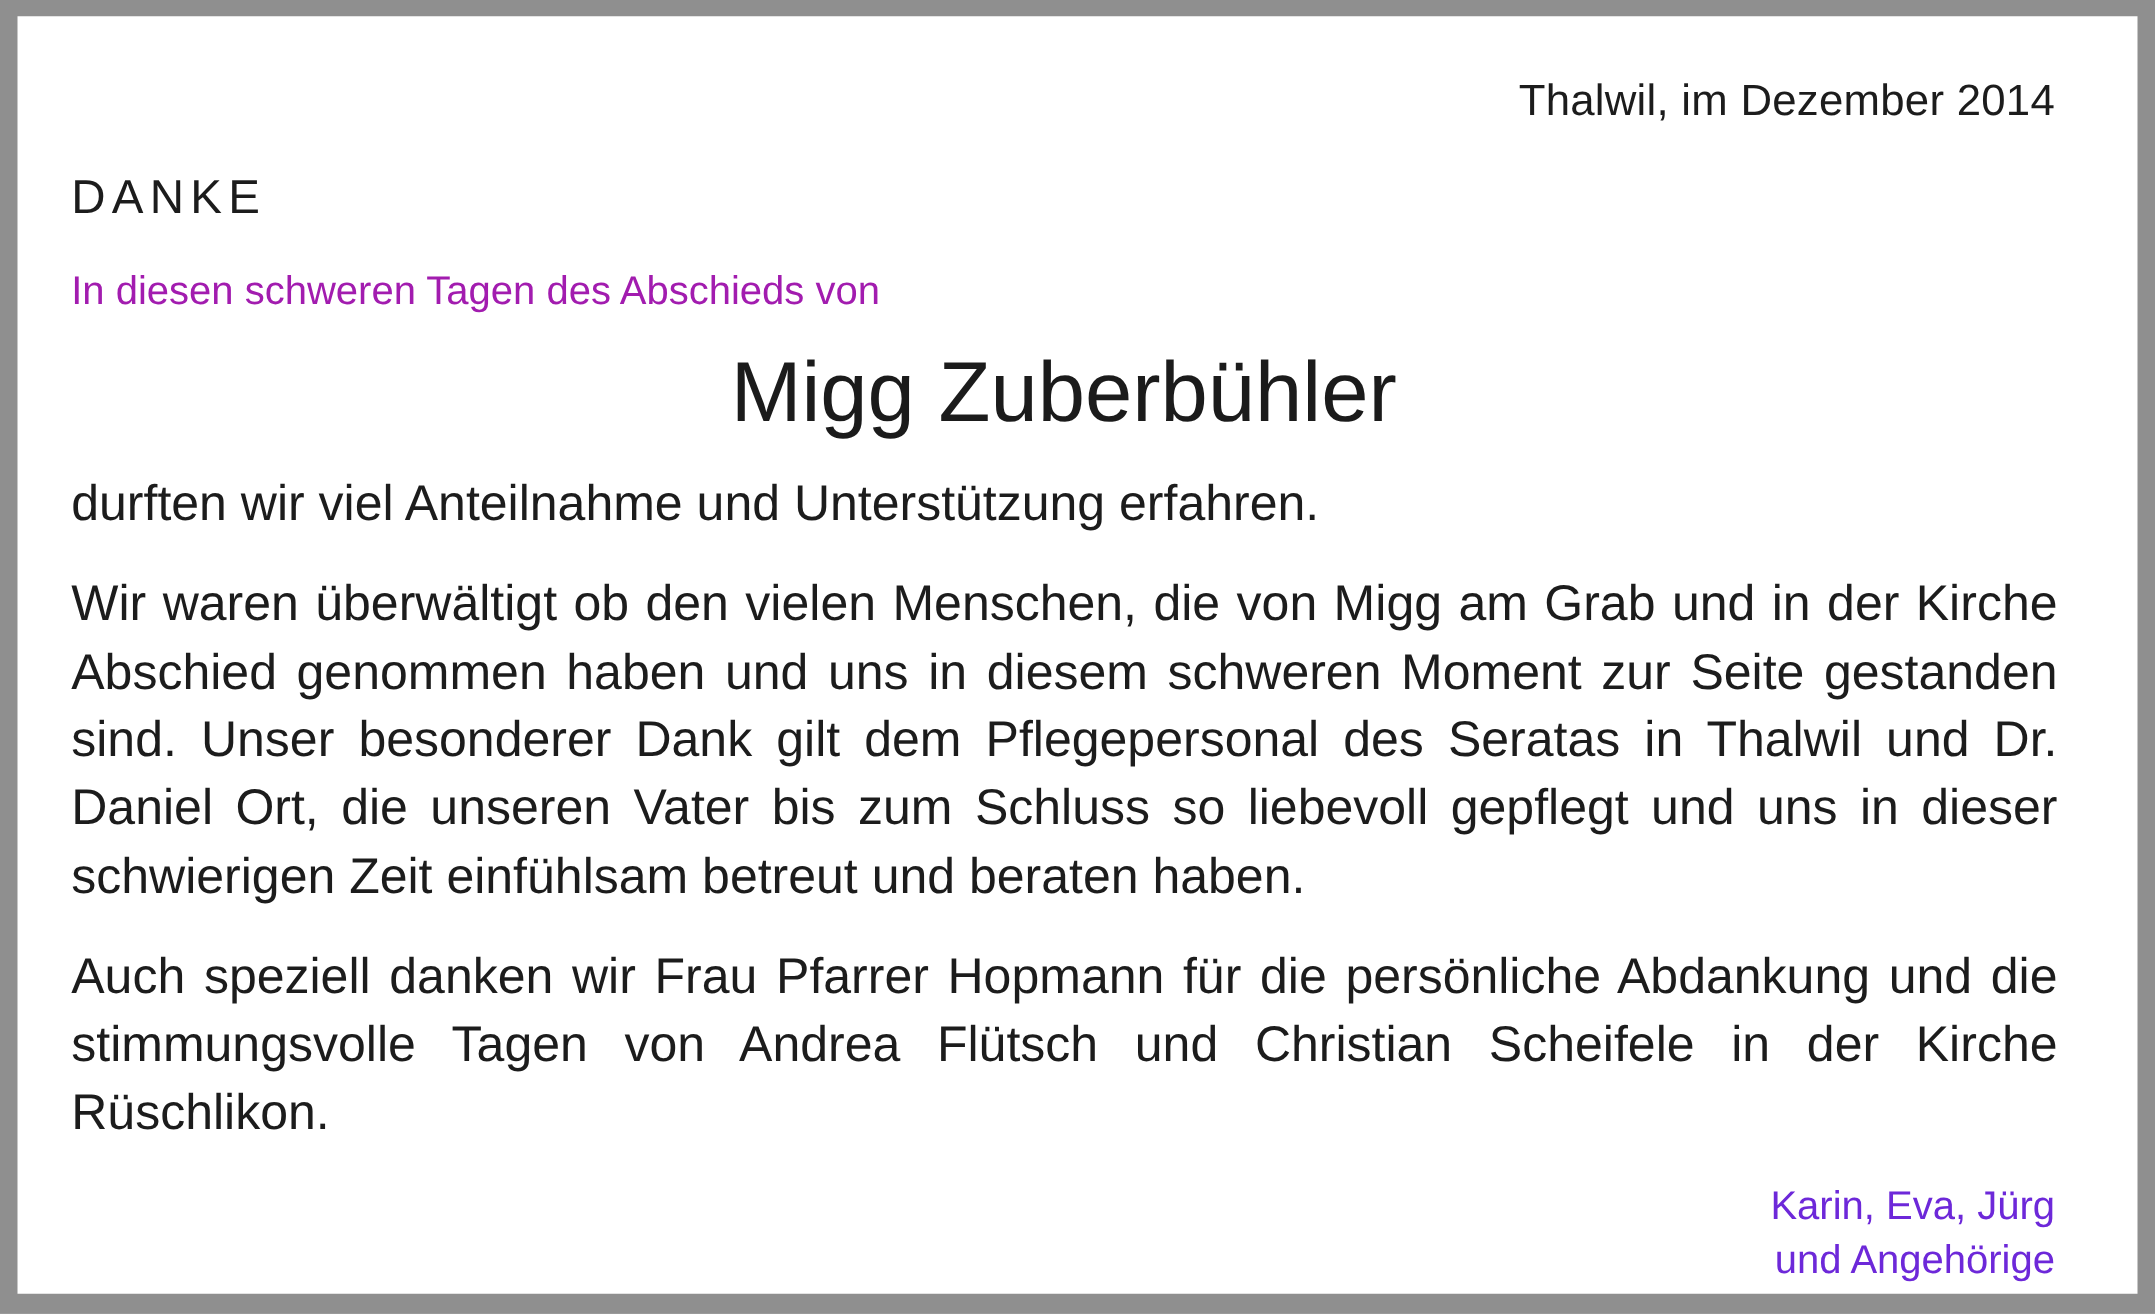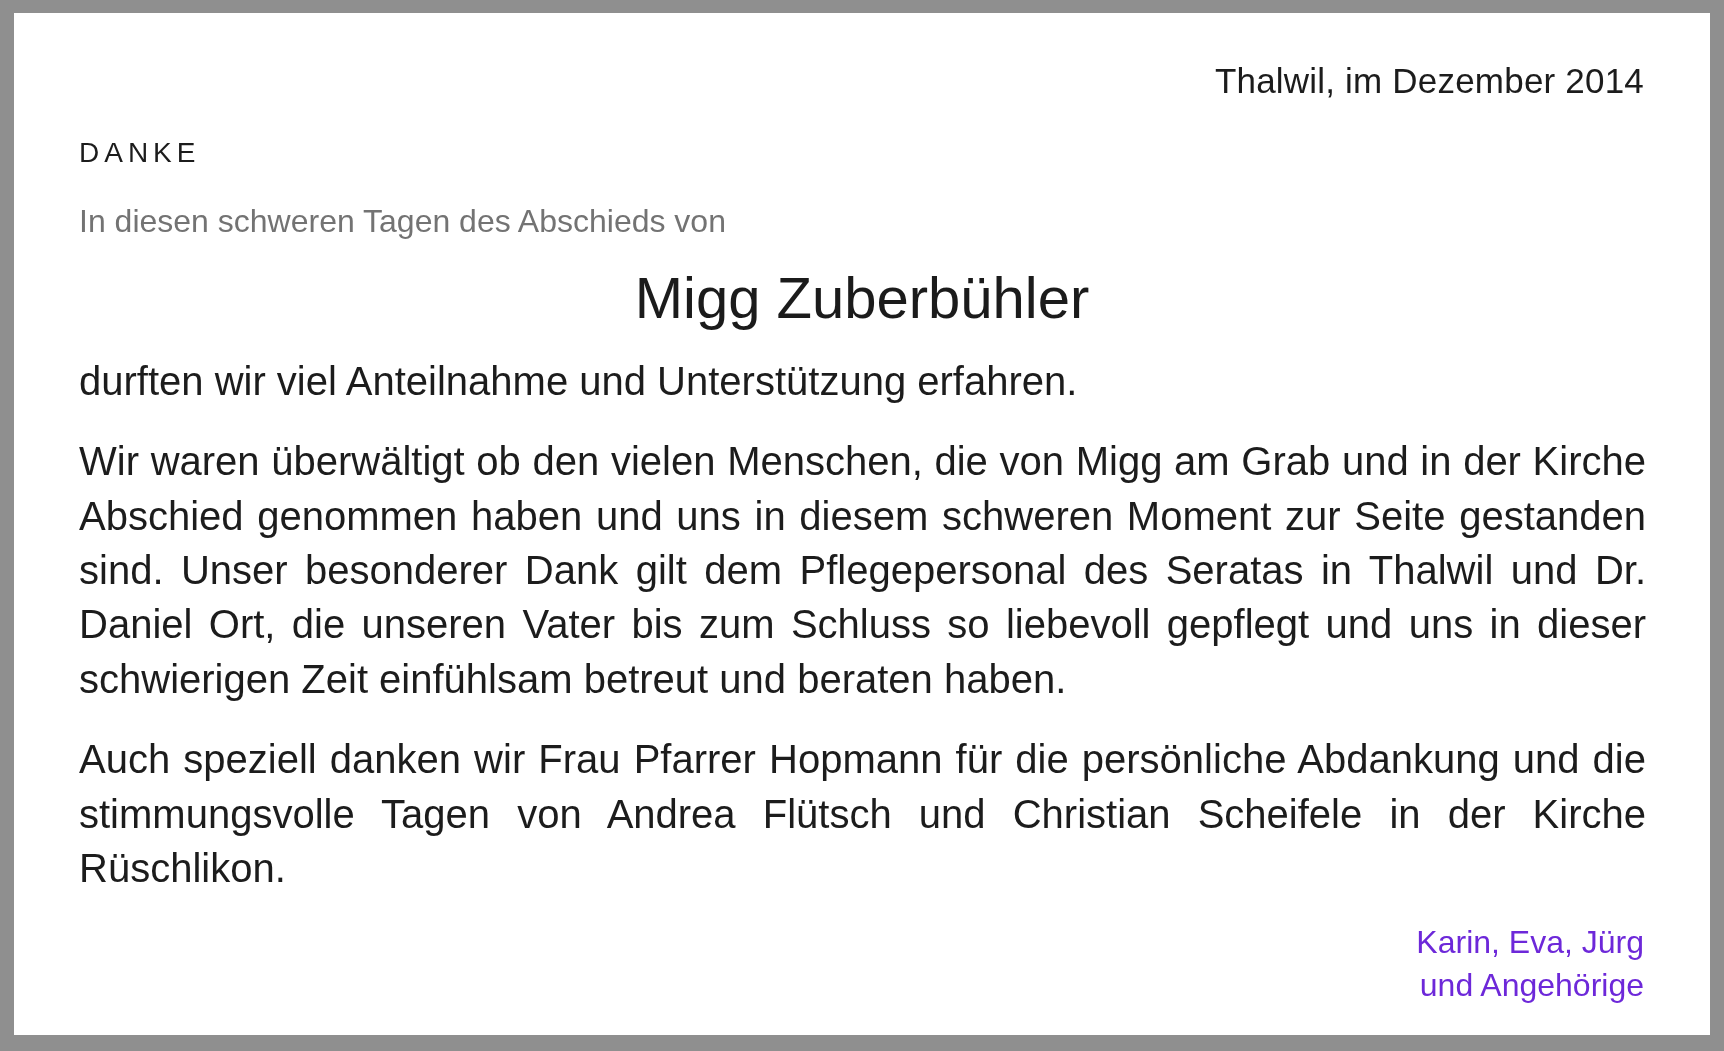--- a/index.html
+++ b/index.html
@@ -18,51 +18,51 @@
     width: 1724px;
     height: 1051px;
     padding: 13px 14px 16px 14px;
     background: #8f8f8f;
   }
   .card {
     box-sizing: border-box;
     width: 100%;
     height: 100%;
     background: #ffffff;
-    padding: 34px 62px 20px 62px;
+    padding: 34px 62px 20px 40px;
     display: flex;
     flex-direction: column;
   }
   .date-line {
     text-align: right;
     font-size: 35px;
     color: #1c1c1c;
     letter-spacing: 0.2px;
     margin-top: 14px;
     margin-bottom: 36px;
     padding-right: 4px;
   }
   .danke {
-    font-size: 28px;
+    font-size: 38px;
     letter-spacing: 5px;
     color: #1c1c1c;
     margin-bottom: 34px;
     padding-left: 3px;
   }
   .intro {
     font-size: 32px;
-    color: #737373;
+    color: #a21caf;
     margin-bottom: 12px;
     padding-left: 3px;
   }
   .name {
     text-align: center;
     font-family: "DejaVu Serif", "Liberation Serif", serif;
     font-weight: 300;
-    font-size: 58px;
+    font-size: 68px;
     color: #1b1b1b;
     letter-spacing: 0px;
     line-height: 1.1;
     margin: 14px 0 24px 0;
     font-family: "Liberation Sans", sans-serif;
   }
   .para {
     font-size: 40px;
     color: #1c1c1c;
     line-height: 1.36;

